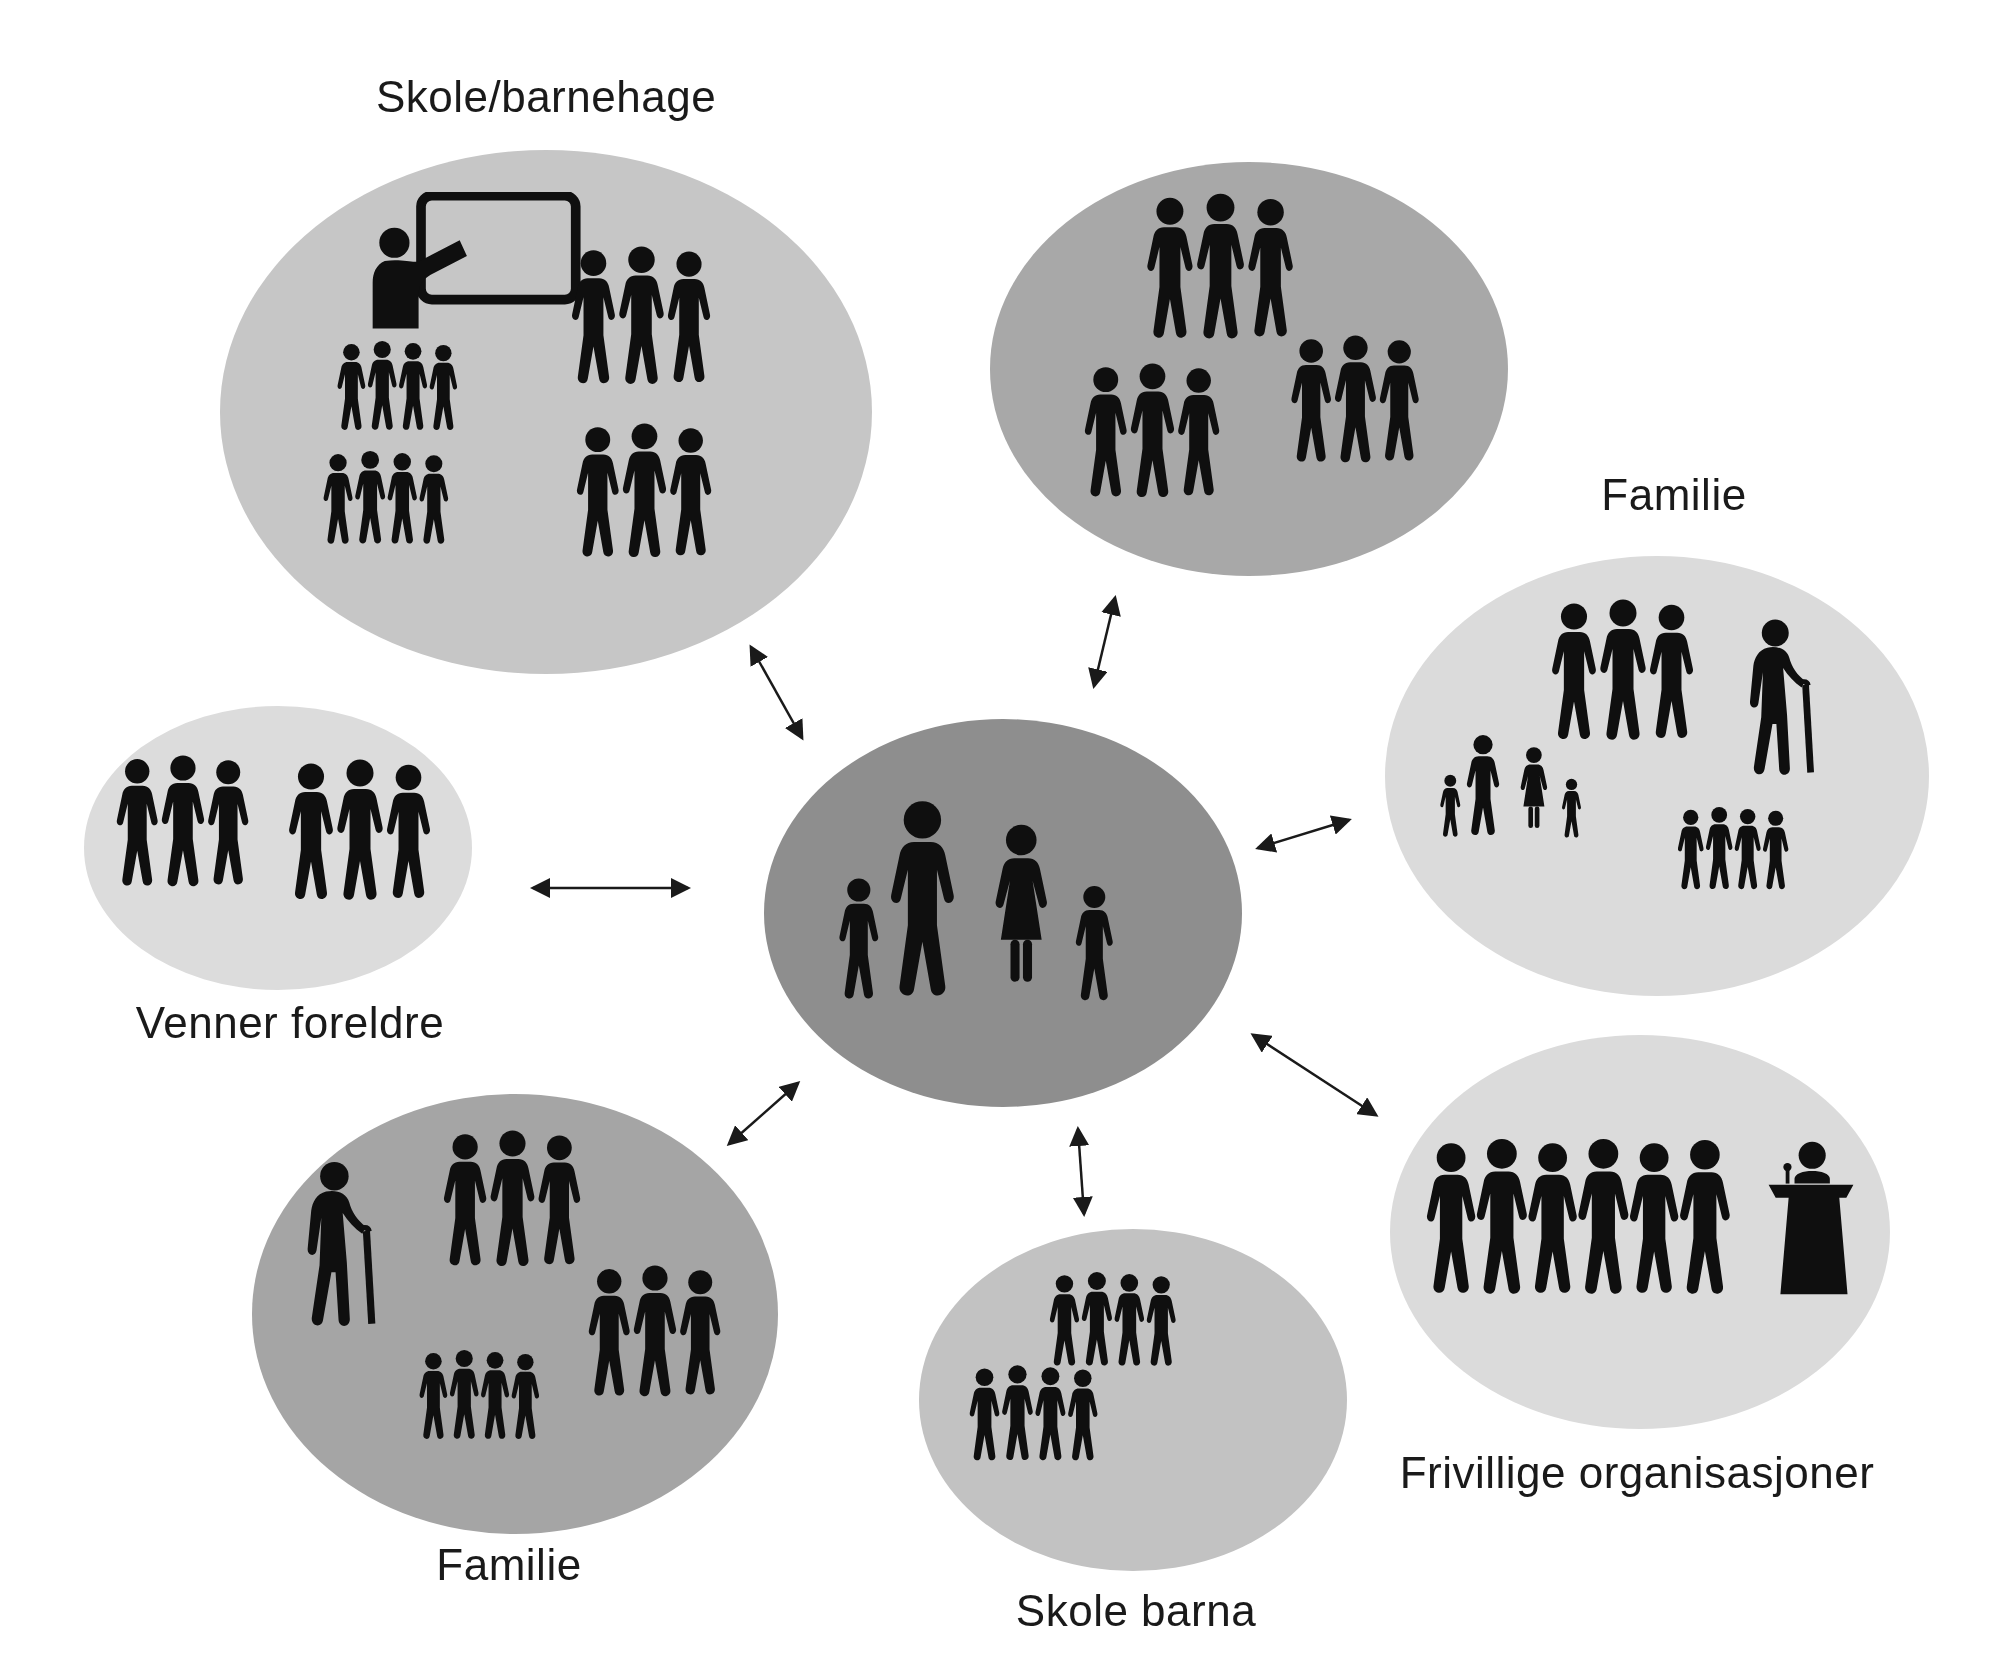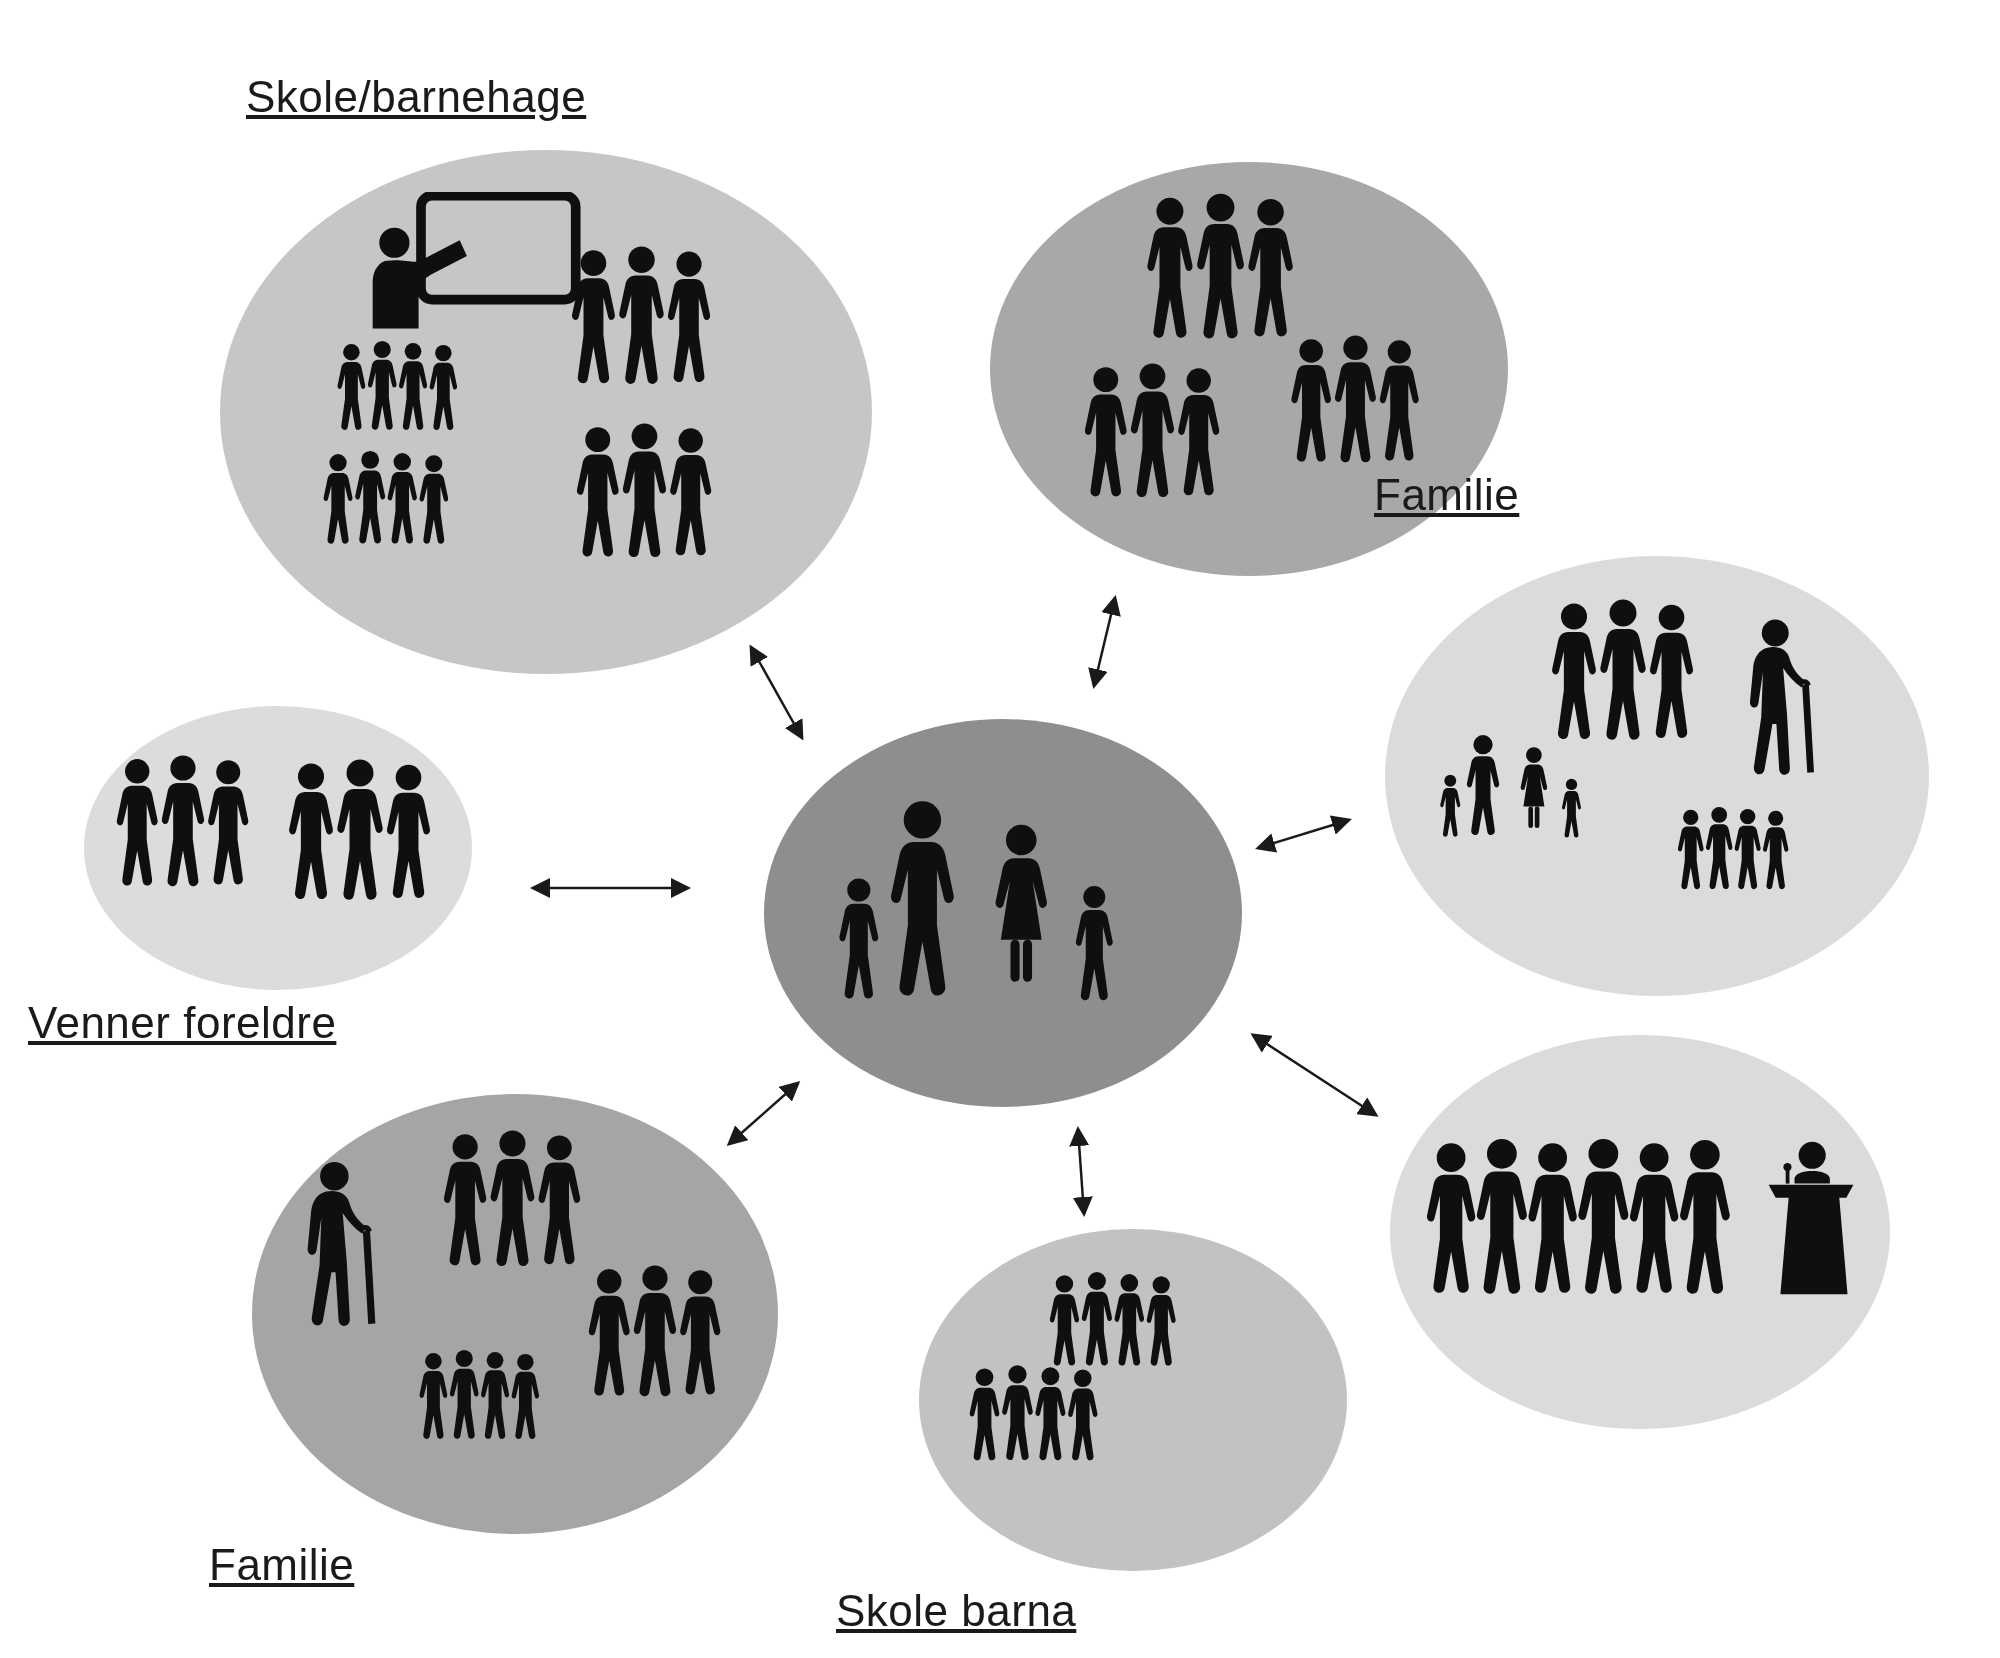--- a/index.html
+++ b/index.html
@@ -1,21 +1,21 @@
 <!DOCTYPE html>
 <html><head>
 <meta charset="utf-8">
 <style>
   * { box-sizing: border-box; }
   html, body { margin: 0; padding: 0; background: #ffffff; }
   body { font-family: "Liberation Sans", sans-serif; }
   .canvas { position: relative; width: 2000px; height: 1658px; background: #ffffff; overflow: hidden; }
   .ellipse { position: absolute; border-radius: 50%; }
   .icon { position: absolute; fill: #0f0f0f; }
-  .node-label { position: absolute; font-size: 44px; color: #1a1a1a; text-align: left; letter-spacing: 0.5px; text-decoration: underline; }
+  .node-label { position: absolute; font-size: 44px; color: #1a1a1a; text-align: center; letter-spacing: 0.5px; }
   #arrows { position: absolute; left: 0; top: 0; pointer-events: none; }
   #arrows line { stroke: #1a1a1a; stroke-width: 2.5; }
 </style>
 </head>
 <body>
 
 <div class="canvas">
 
   <svg width="0" height="0" style="position:absolute" aria-hidden="true">
     <defs>
@@ -165,20 +165,21 @@
   <div class="node-label" style="left:836px; top:1586px; width:600px;">Skole barna</div>
 
   <div class="ellipse" style="left: 1390px; top: 1035px; width: 500px; height: 394px; background-color: rgb(219, 219, 219);">
     <svg class="icon" style="left:28px; top:102px; width:320px; height:166px;" viewBox="0 0 290 150">
         <use href="#sym-row6"></use>
       </svg>
     <svg class="icon" style="left:355px; top:105px; width:112px; height:159px;" viewBox="0 0 95 135">
         <use href="#sym-podium"></use>
       </svg>
   </div>
+  <div class="node-label" style="left:1337px; top:1448px; width:600px;">Frivillige organisasjoner</div>
 
   <svg id="arrows" width="2000" height="1658" viewBox="0 0 2000 1658">
     <defs>
       <marker id="ah" viewBox="0 0 10 10" refX="8.5" refY="5" markerWidth="8" markerHeight="8" orient="auto-start-reverse">
         <path d="M0 0 L10 5 L0 10 Z" fill="#1a1a1a"></path>
       </marker>
     </defs>
     <line x1="751" y1="647" x2="802" y2="738" marker-start="url(#ah)" marker-end="url(#ah)"></line>
     <line x1="1115" y1="598" x2="1094" y2="686" marker-start="url(#ah)" marker-end="url(#ah)"></line>
     <line x1="1349" y1="820" x2="1258" y2="848" marker-start="url(#ah)" marker-end="url(#ah)"></line>

